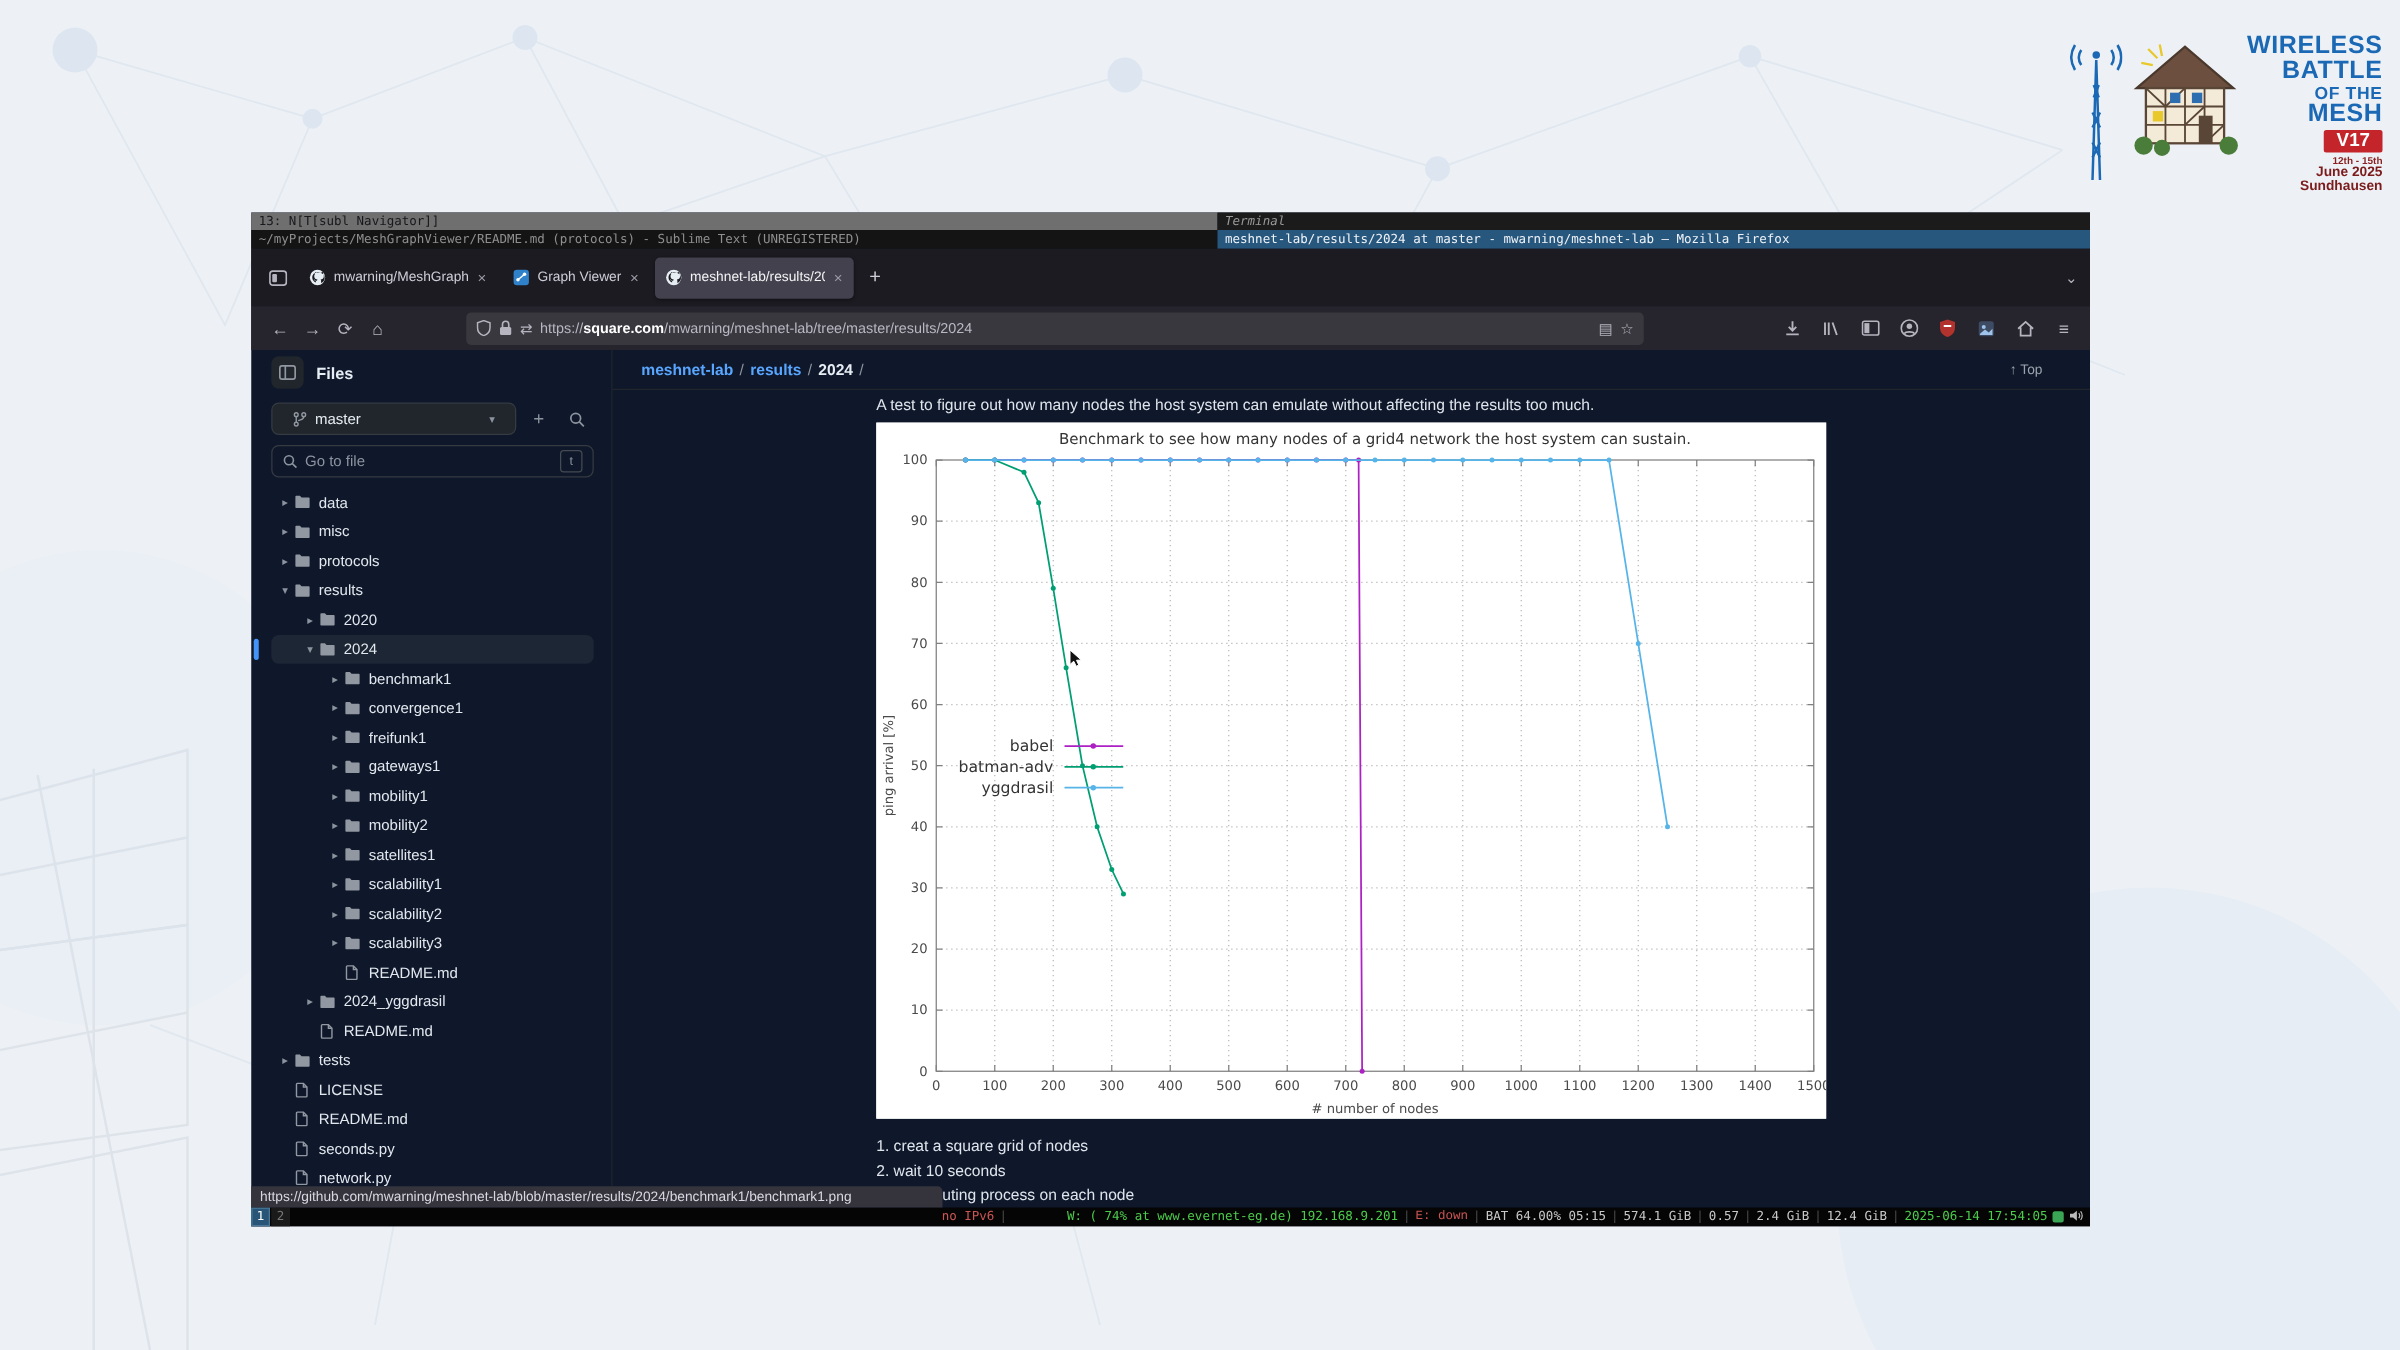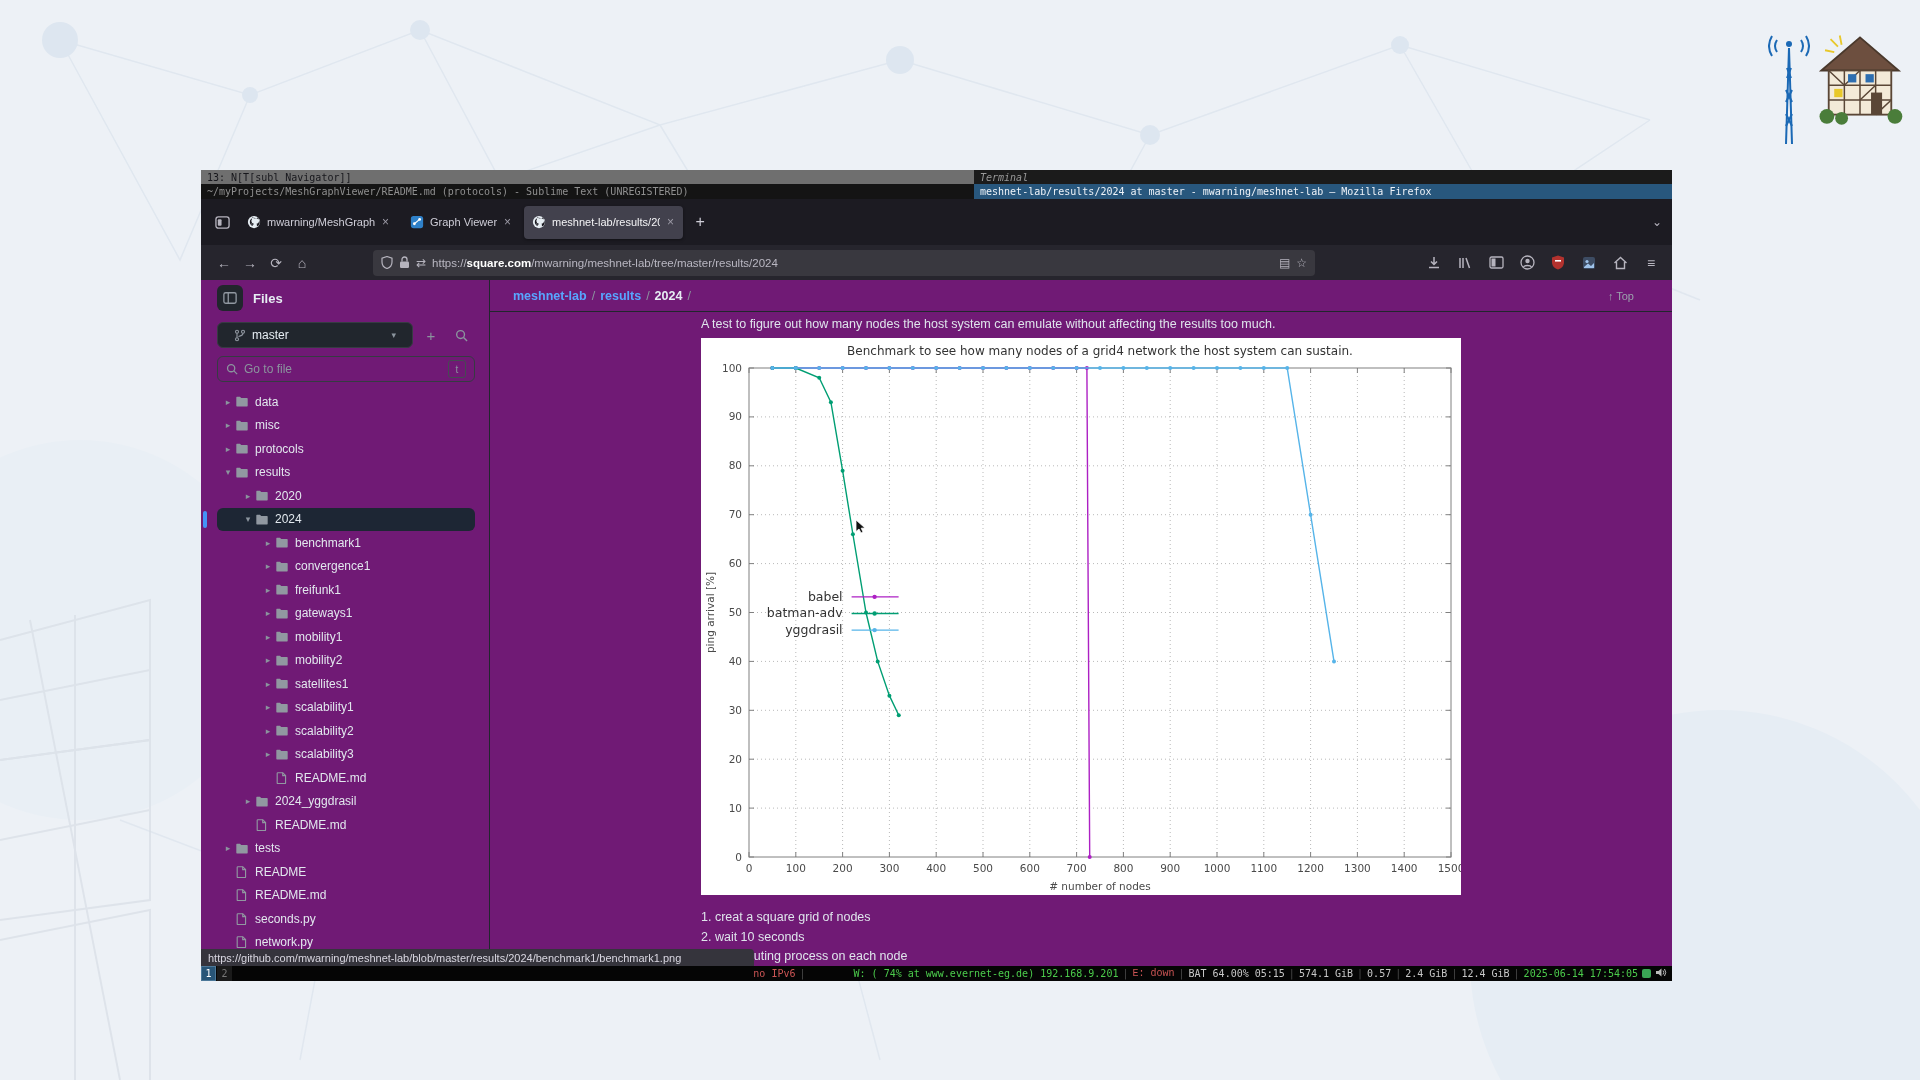--- a/index.html
+++ b/index.html
@@ -12,21 +12,21 @@
   .logo-text{display:flex;flex-direction:column;align-items:flex-end;line-height:1.02;}
   .logo-title{color:#1b69b5;font-weight:bold;font-size:20px;letter-spacing:.5px;}
   .logo-title.small{font-size:14px;}
   .logo-version{margin-top:3px;background:#c3252b;color:#fff;font-weight:bold;
                 font-size:15px;padding:1px 10px;border-radius:2px;}
   .logo-date-small{margin-top:3px;color:#8a1f1f;font-size:8px;font-weight:bold;}
   .logo-date,.logo-place{color:#7c1b1b;font-size:11px;font-weight:bold;}
 
   
   .screen{position:absolute;left:201px;top:170px;width:1471px;height:811px;
-          background:#701a75;display:flex;flex-direction:column;}
+          background:#0f172a;display:flex;flex-direction:column;}
   .tb-row{display:flex;font-family:"DejaVu Sans Mono",monospace;font-size:10px;}
   .tb{display:flex;align-items:center;padding:0 6px;overflow:hidden;white-space:nowrap;}
   .row1{height:14px;}.row2{height:15px;}
   .tb-left{width:761px;flex:none;}
   .tb-right{flex:1;}
   .tb-sublnav{background:#6f6f6f;color:#17171c;}
   .tb-terminal{background:#1b1b1b;color:#9a9a9a;font-style:italic;}
   .tb-sublime{background:#141414;color:#8f8f8f;}
   .tb-firefox{background:#28577d;color:#eef3f9;}
 
@@ -173,20 +173,30 @@
     <rect x="37" y="52" width="9" height="9" fill="#2d6eb0"></rect>
     <rect x="56" y="52" width="9" height="9" fill="#2d6eb0"></rect>
     <rect x="22" y="68" width="9" height="9" fill="#e8c82a"></rect>
     <rect x="62" y="72" width="12" height="24" fill="#5a4636"></rect>
     <g fill="#4a7d3a">
       <circle cx="14" cy="98" r="8"></circle>
           <circle cx="30" cy="100" r="7"></circle>
           <circle cx="88" cy="98" r="8"></circle>
     </g>
   </svg>
+  <div class="logo-text">
+    <span class="logo-title">WIRELESS</span>
+    <span class="logo-title">BATTLE</span>
+    <span class="logo-title small">OF THE</span>
+    <span class="logo-title">MESH</span>
+    <span class="logo-version">V17</span>
+    <span class="logo-date-small">12th - 15th</span>
+    <span class="logo-date">June 2025</span>
+    <span class="logo-place">Sundhausen</span>
+  </div>
 </div>
 
 <div class="screen">
 
   <div class="tb-row row1">
     <div class="tb tb-left tb-sublnav">13: N[T[subl Navigator]]</div>
     <div class="tb tb-right tb-terminal">Terminal</div>
   </div>
   <div class="tb-row row2">
     <div class="tb tb-left tb-sublime">~/myProjects/MeshGraphViewer/README.md (protocols) - Sublime Text (UNREGISTERED)</div>
@@ -526,21 +536,21 @@
               <span>tests</span>
             </div>
             <div class="tree-row lvl0">
               <span class="chev"></span>
               <span class="t-icon">
                 <svg width="13" height="14" viewBox="0 0 16 16">
                   <path d="M3.5,1.5 h6 l3.5,3.5 v9 a0.8,0.8 0 0 1 -0.8,0.8 h-8.7 a0.8,0.8 0 0 1 -0.8,-0.8 v-11.7 a0.8,0.8 0 0 1 0.8,-0.8 Z" fill="none" stroke="#9198a1" stroke-width="1.4"></path>
                   <path d="M9.5,1.5 V5 H13" fill="none" stroke="#9198a1" stroke-width="1.4"></path>
                 </svg>
               </span>
-              <span>README</span>
+              <span>LICENSE</span>
             </div>
             <div class="tree-row lvl0">
               <span class="chev"></span>
               <span class="t-icon">
                 <svg width="13" height="14" viewBox="0 0 16 16">
                   <path d="M3.5,1.5 h6 l3.5,3.5 v9 a0.8,0.8 0 0 1 -0.8,0.8 h-8.7 a0.8,0.8 0 0 1 -0.8,-0.8 v-11.7 a0.8,0.8 0 0 1 0.8,-0.8 Z" fill="none" stroke="#9198a1" stroke-width="1.4"></path>
                   <path d="M9.5,1.5 V5 H13" fill="none" stroke="#9198a1" stroke-width="1.4"></path>
                 </svg>
               </span>
               <span>README.md</span>

